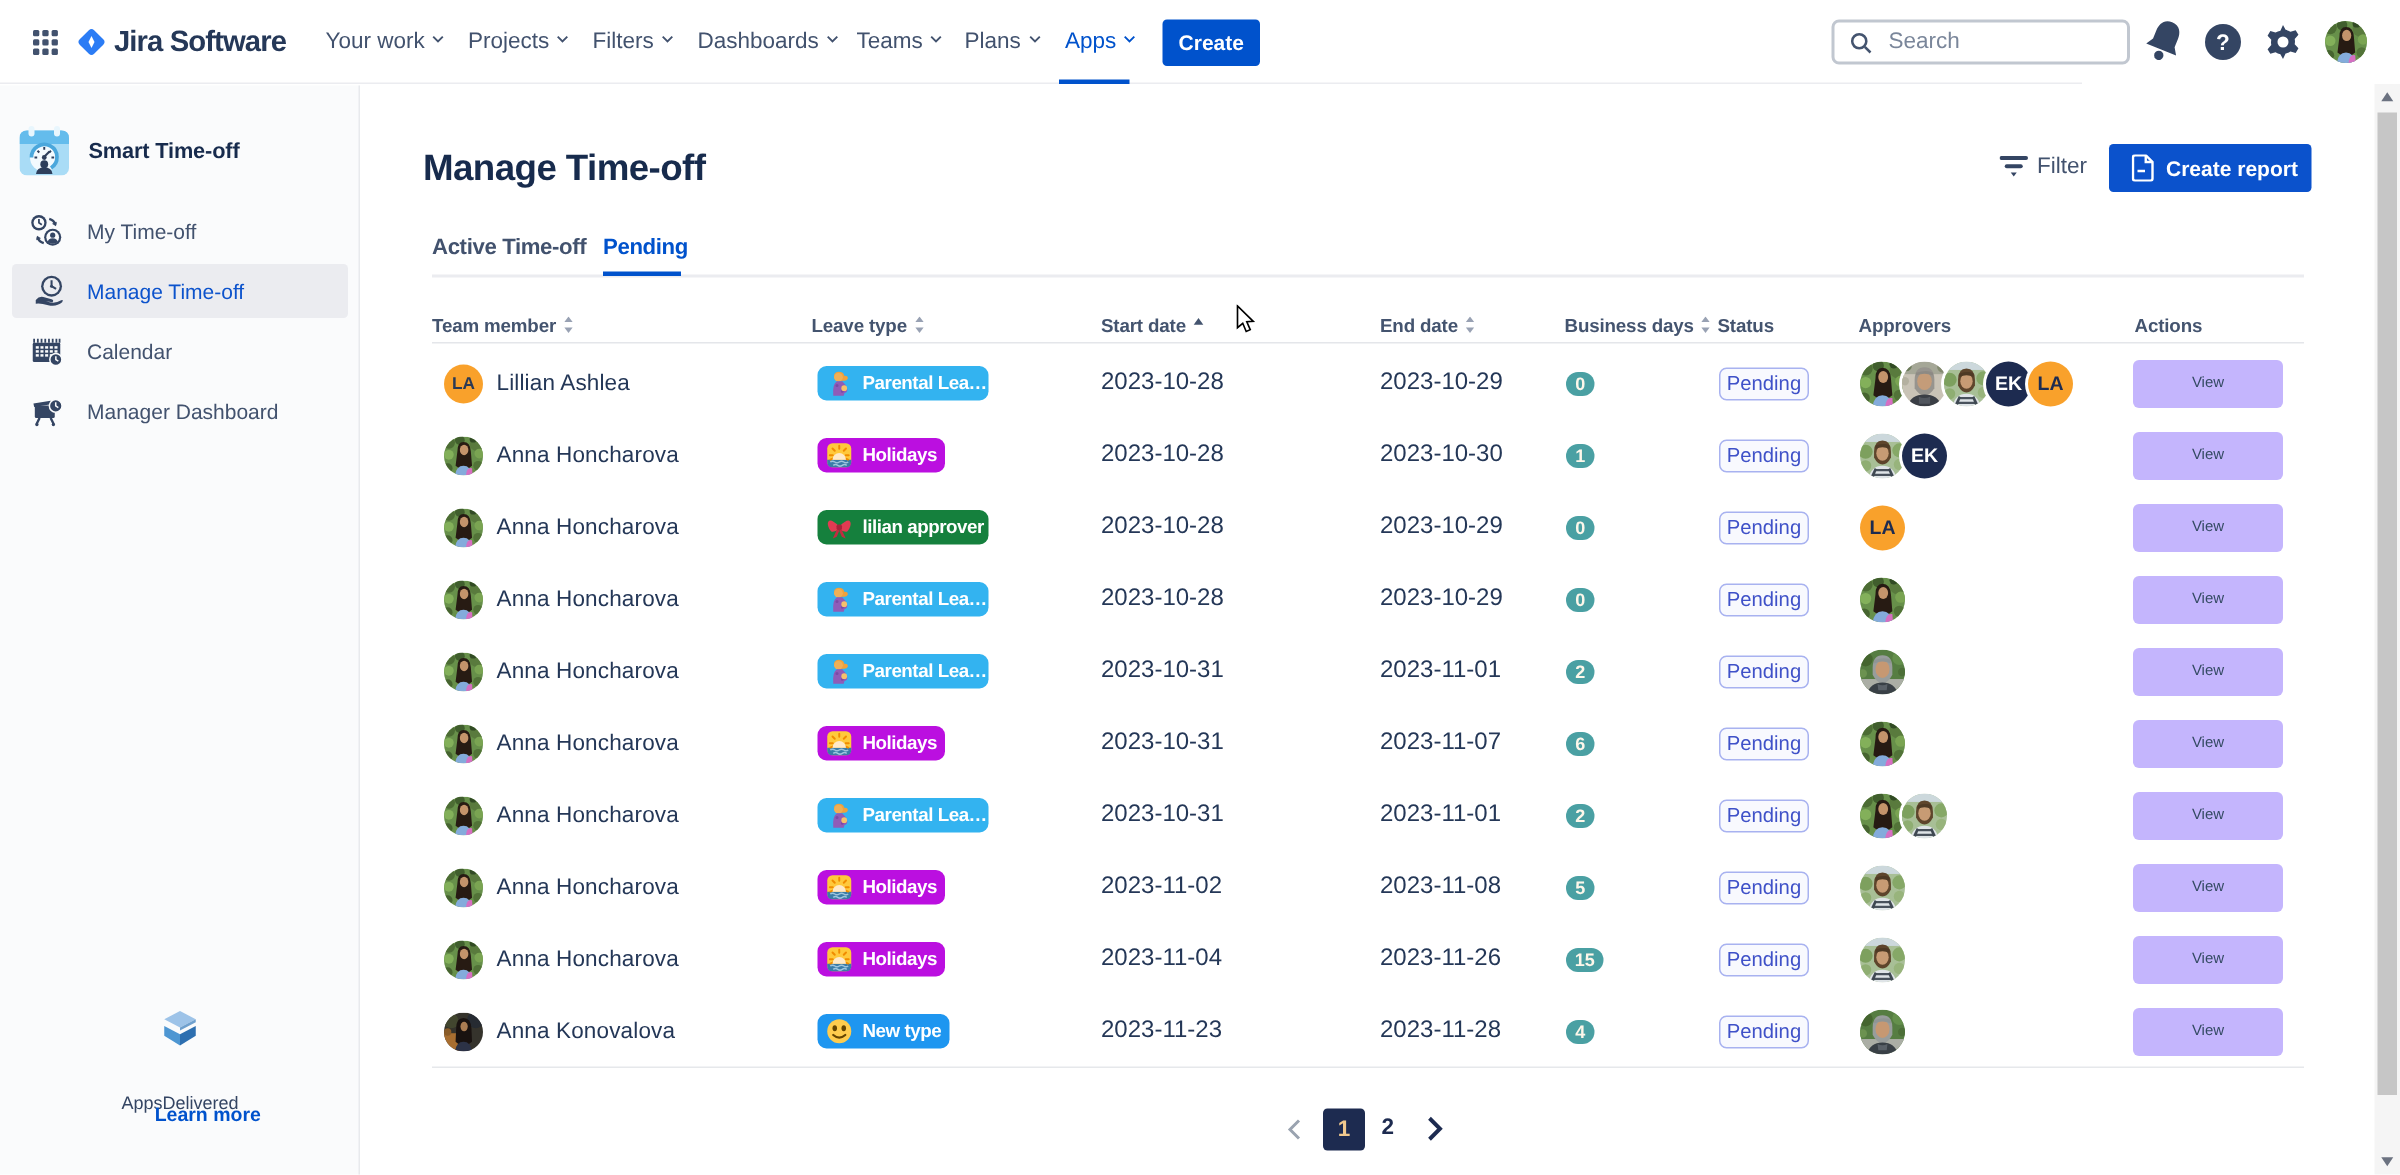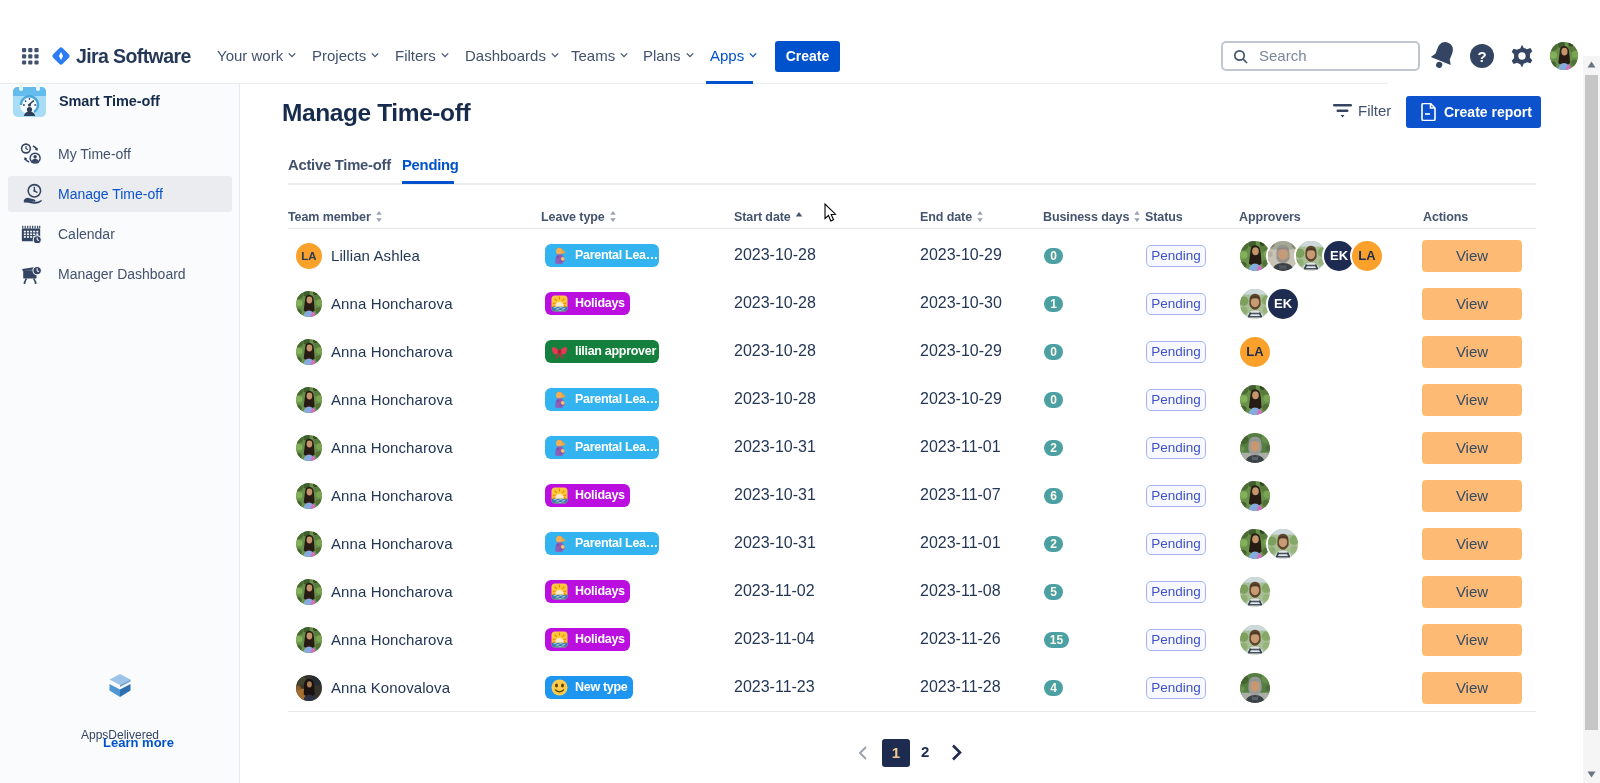--- a/index.html
+++ b/index.html
@@ -1,20 +1,20 @@
 <!DOCTYPE html>
 <html><head>
 <meta charset="utf-8">
 <style>
 * { margin:0; padding:0; box-sizing:border-box; }
 html,body { width:1600px; height:783px; overflow:hidden; font-family:"Liberation Sans",sans-serif; background:#fff; }
 .abs { position:absolute; }
 
 
-#topnav { position:absolute; left:0; top:0; width:1388px; height:56px; background:#fff; border-bottom:1px solid #EBECF0; z-index:20;margin-top:28px; }
+#topnav { position:absolute; left:0; top:0; width:1388px; height:56px; background:#fff; border-bottom:1px solid #EBECF0; z-index:20; }
 .navitem { position:absolute; top:0; height:56px; line-height:56px; font-size:15px; font-weight:500; color:#42526E; white-space:nowrap; }
 .navitem .chev { display:inline-block; margin-left:5px; width:8px; height:8px; vertical-align:2px; }
 #jiratext { position:absolute; left:76px; top:17px; font-size:19.5px; font-weight:600; color:#253858; letter-spacing:-0.6px; }
 #appsunder { position:absolute; left:706px; top:53px; width:47px; height:3px; background:#0052CC; }
 #createbtn { position:absolute; left:775px; top:13px; width:65px; height:31px; background:#0052CC; border-radius:3px; color:#fff; font-size:14px; font-weight:700; text-align:center; line-height:31px; }
 #searchbox { position:absolute; left:1221px; top:13px; width:199px; height:30px; border:2px solid #C1C7D0; border-radius:5px; background:#fff; }
 #searchbox span { position:absolute; left:36px; top:4px; font-size:15px; color:#7A869A; }
 
 
 #sidebar { position:absolute; left:0; top:57px; width:240px; height:726px; background:#FAFBFC; border-right:1px solid #E8EAED; }
@@ -52,21 +52,21 @@
 .badge { position:absolute; left:257px; top:12px; height:23px; border-radius:6px; color:#fff; font-size:12.5px; font-weight:700; letter-spacing:-0.3px; }
 .badge svg.em { position:absolute; left:6px; top:3px; width:17px; height:17px; }
 .badge .bt { position:absolute; left:30px; top:4px; white-space:nowrap; }
 .sdate { position:absolute; left:446px; top:14px; font-size:16px; color:#243757; }
 .edate { position:absolute; left:632px; top:14px; font-size:16px; color:#243757; }
 .bdays { position:absolute; left:756px; top:16px; width:19px; height:16px; background:#4AA0A3; border-radius:9px; color:#FDF7EA; font-size:12px; font-weight:700; text-align:center; line-height:16px; }
 .chip { position:absolute; left:858px; top:13px; width:60px; height:22px; border:1px solid #A8B2F0; background:#F8F9FE; border-radius:5px; color:#3F51C8; font-size:13.5px; text-align:center; line-height:20px; }
 .apprs { position:absolute; left:952px; top:9px; height:30px; }
 .ap { position:absolute; top:0; width:30px; height:30px; border-radius:50%; overflow:hidden; box-shadow:0 0 0 2px #fff; }
 .ap.lt { color:#fff; font-size:13px; font-weight:700; text-align:center; line-height:30px; }
-.viewbtn { position:absolute; left:1134px; top:8px; width:100px; height:32px; background:#fdba74; border-radius:4px; color:#344A63; font-size:15px; font-weight:500; text-align:center; line-height:32px; }
+.viewbtn { position:absolute; left:1134px; top:8px; width:100px; height:32px; background:#c4b5fd; border-radius:4px; color:#344A63; font-size:10px; font-weight:500; text-align:center; line-height:32px; }
 #tbot { position:absolute; left:47px; top:654px; width:1248px; height:1px; background:#E6E8EB; }
 
 
 #pag { position:absolute; left:0; top:680px; width:1342px; height:32px; }
 #pag .p1 { position:absolute; left:641px; top:2px; width:28px; height:28px; background:#1D2B50; border-radius:3px; color:#F0C98E; font-size:15px; font-weight:700; text-align:center; line-height:28px; }
 #pag .p2 { position:absolute; left:680px; top:6px; font-size:15px; font-weight:600; color:#1D2B50; }
 
 
 #vscroll { position:absolute; right:0; top:56px; width:17px; height:727px; background:#F5F5F5; }
 #vthumb { position:absolute; left:2px; top:19px; width:13px; height:655px; background:#C6C6C6; }

